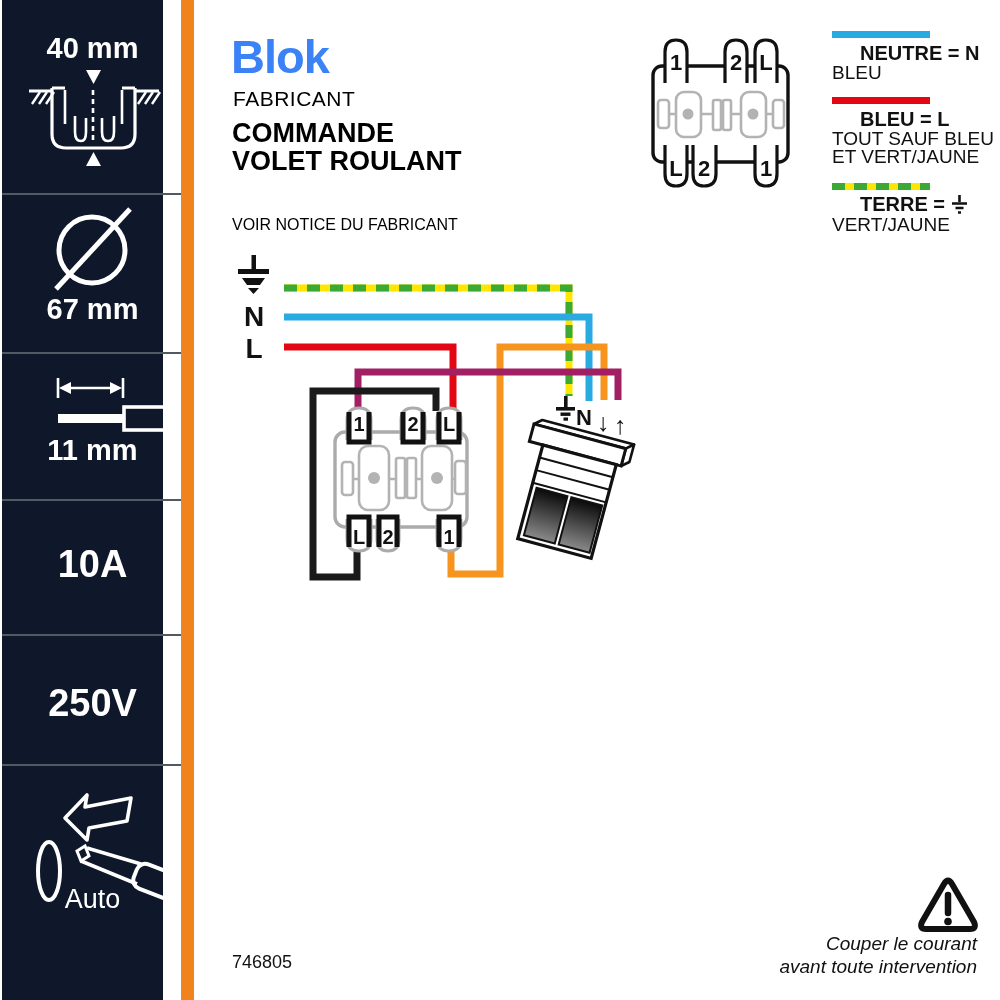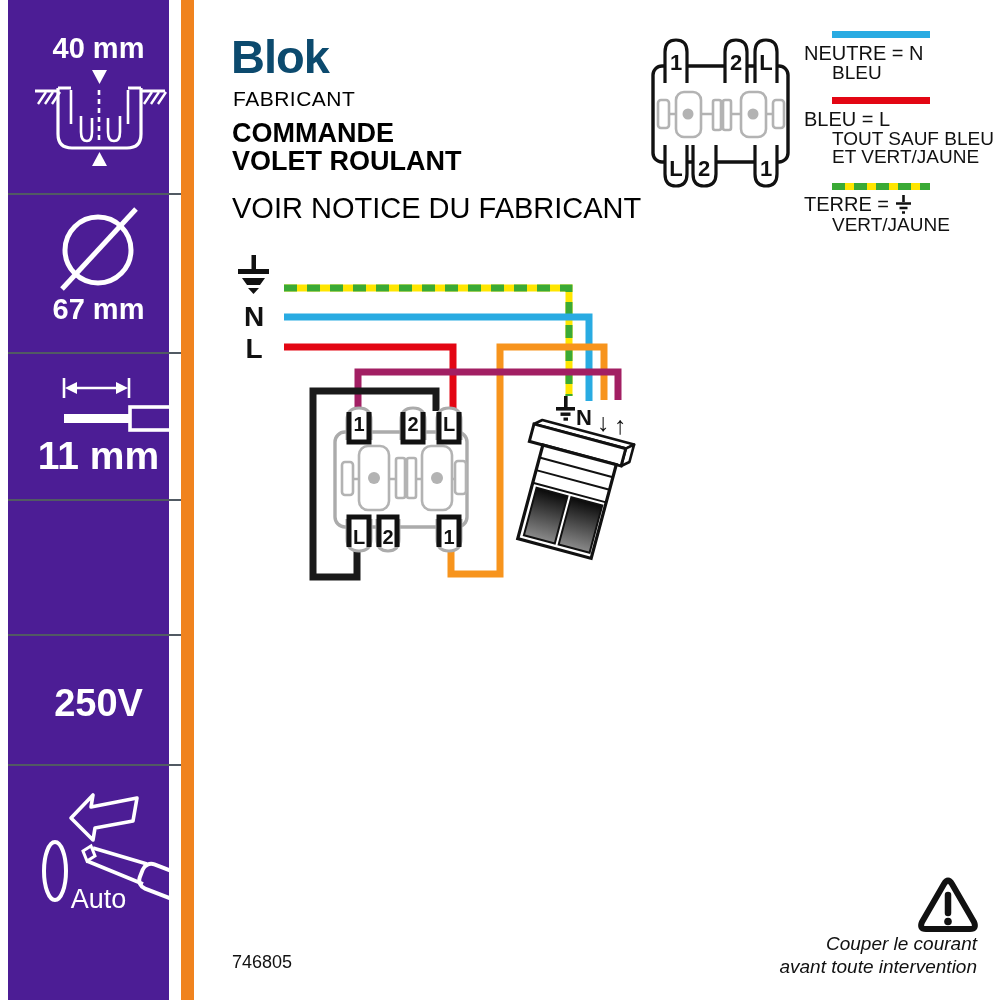--- a/index.html
+++ b/index.html
@@ -1,30 +1,30 @@
 <!DOCTYPE html>
 <html><head>
 <meta charset="utf-8">
 <style>
   html,body{margin:0;padding:0;background:#fff;}
   #page{position:relative;width:1000px;height:1000px;background:#fff;overflow:hidden;
         font-family:"Liberation Sans","DejaVu Sans",sans-serif;color:#111;}
   .abs{position:absolute;}
   
-  #sidebar{position:absolute;left:8px;top:0;width:161px;height:1000px;background:#4c1d95;}
+  #sidebar{position:absolute;left:2px;top:0;width:161px;height:1000px;background:#0f172a;}
   .sb-divider{position:absolute;left:0;width:181px;height:2px;background:#515A63;}
   .sb-label{position:absolute;left:0;width:181px;text-align:center;color:#fff;font-weight:bold;}
   .sb-icon{position:absolute;}
   
-  .brand{position:absolute;left:231px;top:29px;font-size:47px;font-weight:bold;letter-spacing:-1px;color:#0c4a6e;}
+  .brand{position:absolute;left:231px;top:29px;font-size:47px;font-weight:bold;letter-spacing:-1px;color:#3b82f6;}
   .collection{position:absolute;left:233px;top:87px;font-size:21px;letter-spacing:.5px;color:#000;}
   .title{position:absolute;left:232px;font-size:27px;font-weight:bold;color:#000;}
-  .notice{position:absolute;left:232px;top:192px;font-size:29px;color:#000;}
-  
-  .lg-title{position:absolute;left:804px;font-size:20px;font-weight:normal;white-space:nowrap;}
+  .notice{position:absolute;left:232px;top:216px;font-size:16px;color:#000;}
+  
+  .lg-title{position:absolute;left:860px;font-size:20px;font-weight:bold;white-space:nowrap;}
   .lg-desc{position:absolute;left:832px;font-size:19px;white-space:nowrap;}
   
   .ref{position:absolute;left:232px;top:952px;font-size:18px;}
   .warn-text{position:absolute;left:650px;width:327px;text-align:right;font-size:19px;font-style:italic;}
   
   svg text{fill:#111;}
   .tab-label{font-size:20px;font-weight:bold;text-anchor:middle;}
   .tab-label-big{font-size:22px;font-weight:bold;text-anchor:middle;}
   .supply-label{font-size:28px;font-weight:bold;text-anchor:middle;}
   .motor-label{font-size:22px;font-weight:bold;text-anchor:middle;}
@@ -69,22 +69,23 @@
       <g stroke="#fff" fill="none">
         <line x1="8" y1="2" x2="8" y2="22" stroke-width="2.6"></line>
         <line x1="73" y1="2" x2="73" y2="22" stroke-width="2.6"></line>
         <line x1="14" y1="12" x2="67" y2="12" stroke-width="2.6"></line>
       </g>
       <polygon points="9,12 21,6 21,18" fill="#fff"></polygon>
       <polygon points="72,12 60,6 60,18" fill="#fff"></polygon>
       <rect x="8" y="38" width="66" height="9" fill="#fff"></rect>
       <rect x="74" y="31" width="59" height="23" fill="none" stroke="#fff" stroke-width="3.6"></rect>
     </svg>
-    <div class="sb-label" style="top:434px;font-size:39px">11 mm</div>
-
+    <div class="sb-label" style="top:434px;font-size:29px">11 mm</div>
+
+    <div class="sb-label" style="top:543px;font-size:38px">10A</div>
 
     <div class="sb-label" style="top:682px;font-size:38px">250V</div>
 
     <svg class="sb-icon" style="left:25px;top:788px" width="156" height="118" viewBox="0 0 156 118">
       <ellipse cx="22" cy="83" rx="11" ry="29" fill="none" stroke="#fff" stroke-width="4"></ellipse>
       <path d="M38,30 L60,7 L58,19 L104,10 L100,33 L62,40 L60,52 Z" fill="none" stroke="#fff" stroke-width="3.6" stroke-linejoin="round"></path>
       <path d="M50,63 l8,-5 4,10 -8,5 z" fill="none" stroke="#fff" stroke-width="3"></path>
       <path d="M60,60 L114,76 M54,73 L110,96" stroke="#fff" stroke-width="3.6" fill="none"></path>
       <rect x="108" y="76" width="52" height="26" rx="9" transform="rotate(21 118 88)" fill="none" stroke="#fff" stroke-width="4"></rect>
     </svg>

